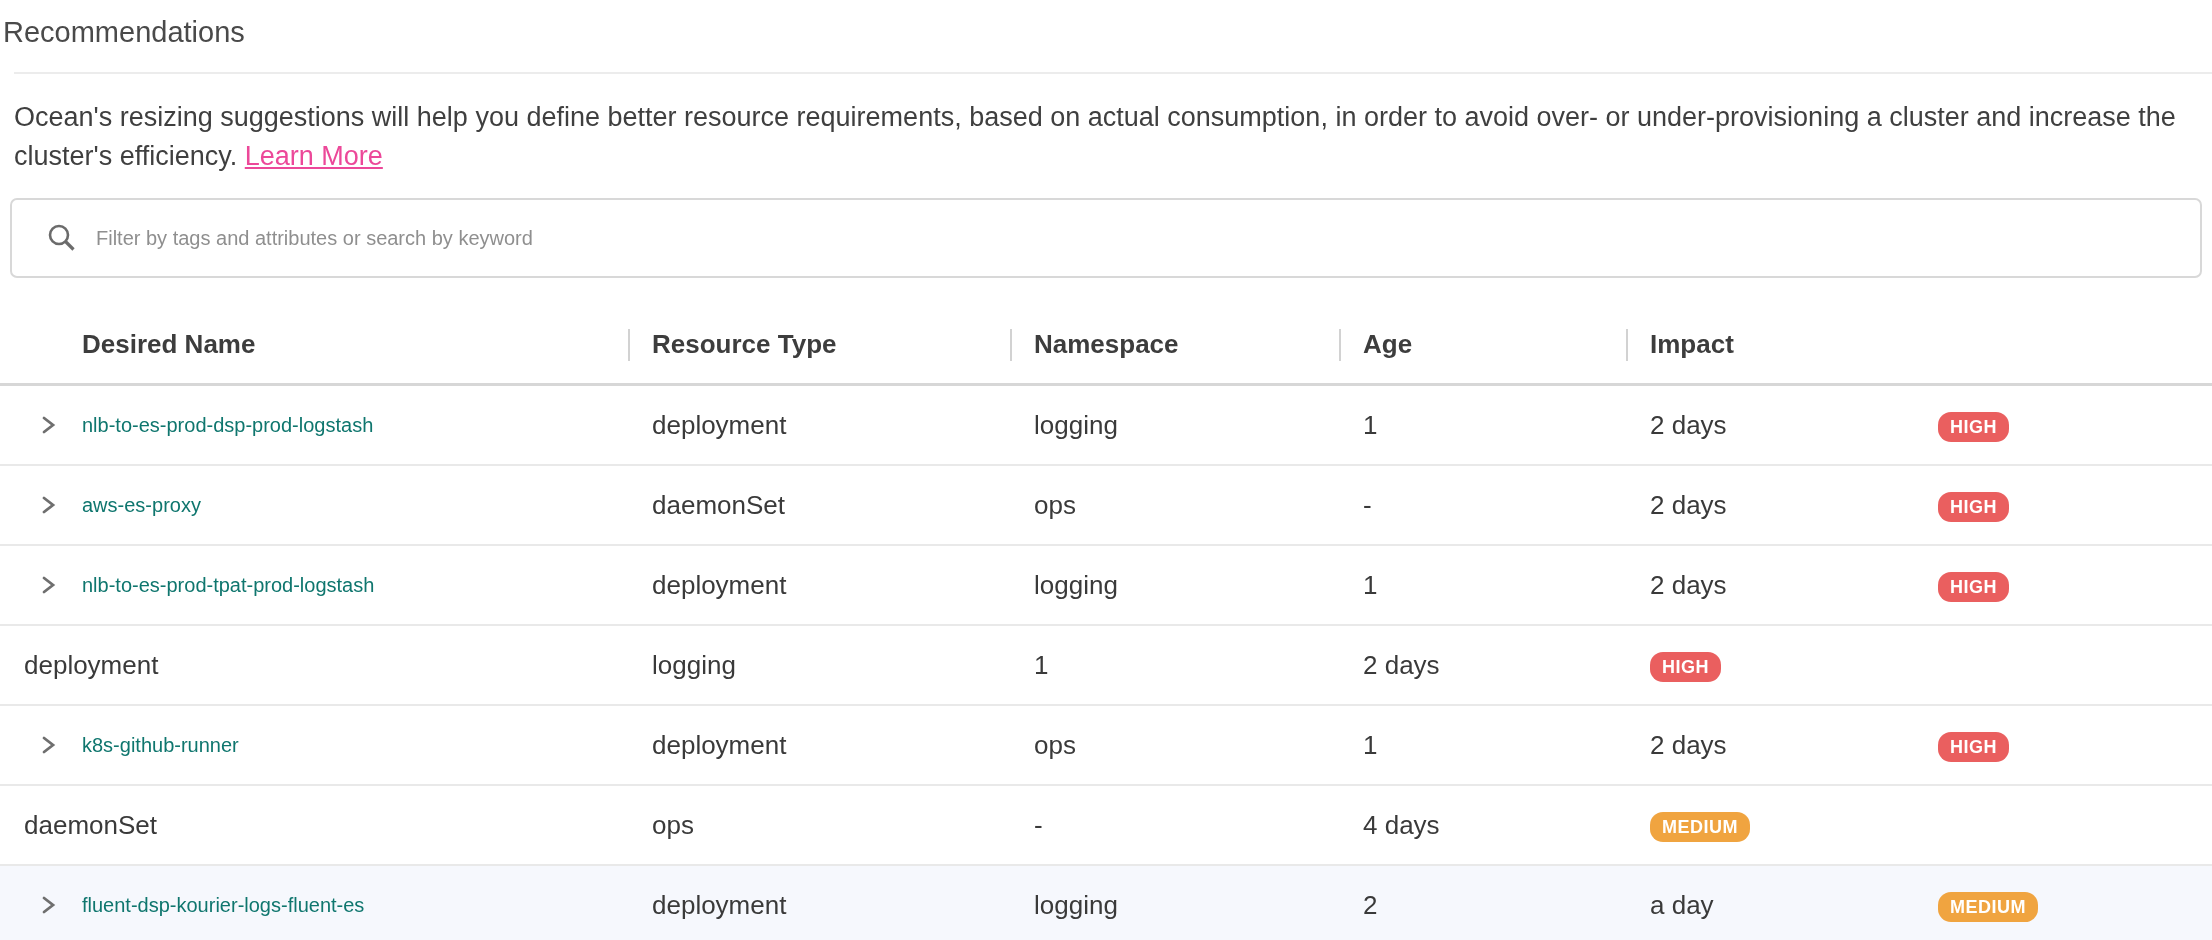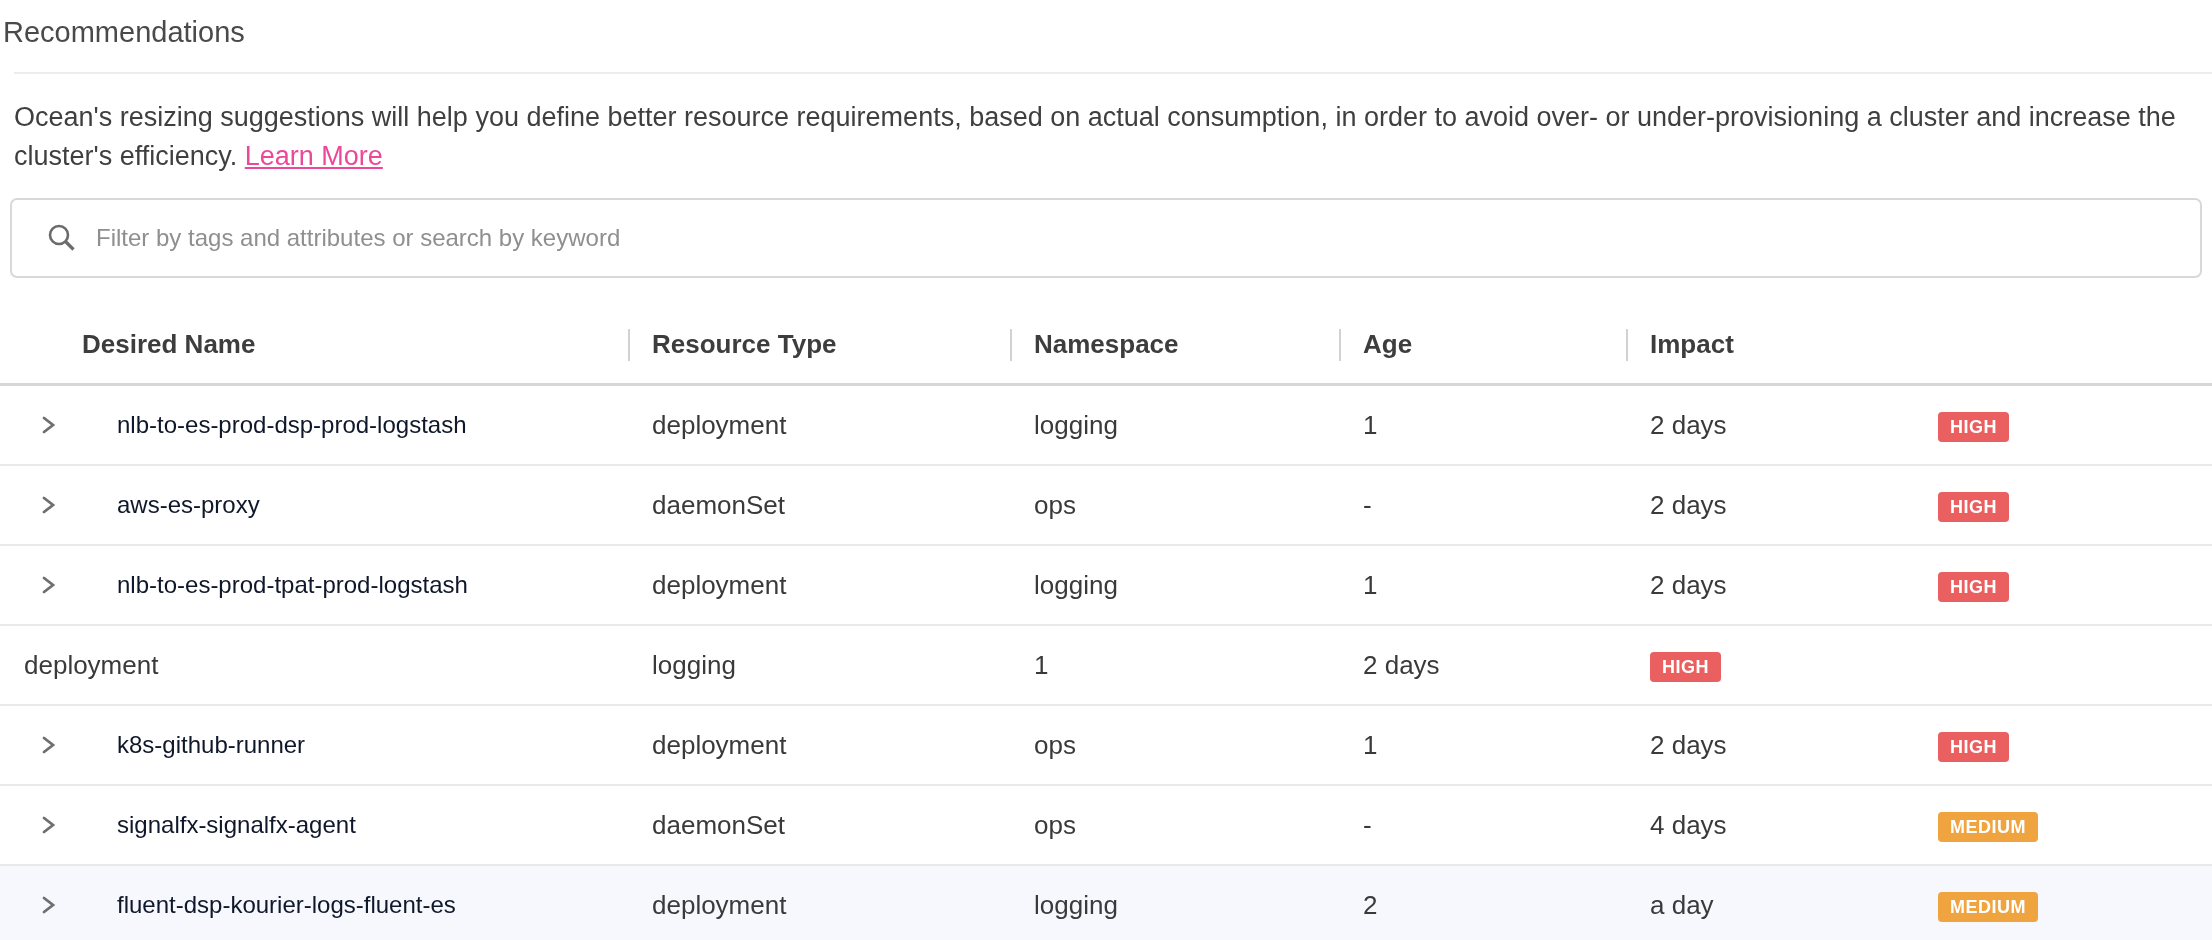--- a/index.html
+++ b/index.html
@@ -8,43 +8,43 @@
 
   .page-title { font-size:29px; font-weight:400; color:#4a4a4a; padding:16px 14px 0 3px; }
   .title-divider { height:2px; background:#ececec; margin:23px 0 0 14px; }
 
   .description { font-size:27px; line-height:39px; color:#3f3f3f; padding:24px 14px 0 14px; }
   a.learn-more { color:#ec4899; text-decoration:underline; cursor:pointer; }
 
   .search-box { position:relative; margin:22px 10px 0 10px; height:80px;
     border:2px solid #d8d8d8; border-radius:7px; background:#fff; display:flex; align-items:center; }
   .search-icon { margin-left:34px; flex:0 0 auto; display:flex; }
-  .search-input { flex:1; border:none; outline:none; font-size:24px; color:#3f3f3f;
+  .search-input { flex:1; border:none; outline:none; font-size:20px; color:#3f3f3f;
     margin-left:18px; height:100%; font-family:inherit; background:transparent; }
   .search-input::placeholder { color:#8f8f8f; }
 
   .table { margin-top:28px; }
   .thead, .row { display:grid; grid-template-columns:628px 382px 329px 287px 288px auto;
     height:80px; align-items:center; }
   .thead { border-bottom:3px solid #d7d7d7; }
   .th { font-size:26px; font-weight:700; color:#3d3d3d; position:relative;
     padding-left:24px; height:100%; display:flex; align-items:center; }
   .th:first-child { padding-left:82px; }
   .th + .th::before { content:""; position:absolute; left:0; top:50%; transform:translateY(-50%);
     width:2px; height:32px; background:#d2d2d2; }
 
   .row { border-bottom:2px solid #e9e9e9; background:#fff; }
   .row.highlight { background:#f6f8fd; }
   .cell { font-size:26px; color:#3a3a3a; padding-left:24px; }
   .cell.name-cell { padding-left:38px; display:flex; align-items:center; }
   .chevron { width:20px; height:20px; margin-right:24px; cursor:pointer; flex:0 0 auto; }
-  a.res-link { color:#0f172a; text-decoration:none; font-size:24px; cursor:pointer;margin-left:35px; }
+  a.res-link { color:#0f766e; text-decoration:none; font-size:20px; cursor:pointer; }
 
   .badge { display:inline-block; color:#ffffff; font-size:18px; font-weight:700;
-    letter-spacing:0.5px; padding:5px 12px; border-radius:4px; line-height:20px; }
+    letter-spacing:0.5px; padding:5px 12px; border-radius:13px; line-height:20px; }
   .badge.high { background:#ea5f5f; }
   .badge.medium { background:#f0a440; }
 </style>
 </head>
 <body>
 
 <h1 class="page-title">Recommendations</h1>
 <div class="title-divider"></div>
 
 <p class="description"><span>Ocean's resizing suggestions will help you define better resource requirements, based on actual consumption, in order to avoid over- or under-provisioning a cluster and increase the cluster's efficiency.</span>
@@ -128,26 +128,20 @@
       <a class="res-link" href="#">k8s-github-runner</a>
     </div>
     <div class="cell">deployment</div>
     <div class="cell">ops</div>
     <div class="cell">1</div>
     <div class="cell">2 days</div>
     <div class="cell"><span class="badge high">HIGH</span></div>
   </div>
 
   <div class="row">
-    <div class="cell name-cell">
-      <svg class="chevron" viewBox="0 0 20 20">
-        <path d="M6 3 L15 10 L6 17" fill="none" stroke="#6f6f6f" stroke-width="2.8" stroke-linecap="round"></path>
-        </svg>
-      <a class="res-link" href="#">signalfx-signalfx-agent</a>
-    </div>
     <div class="cell">daemonSet</div>
     <div class="cell">ops</div>
     <div class="cell">-</div>
     <div class="cell">4 days</div>
     <div class="cell"><span class="badge medium">MEDIUM</span></div>
   </div>
 
   <div class="row highlight">
     <div class="cell name-cell">
       <svg class="chevron" viewBox="0 0 20 20">

